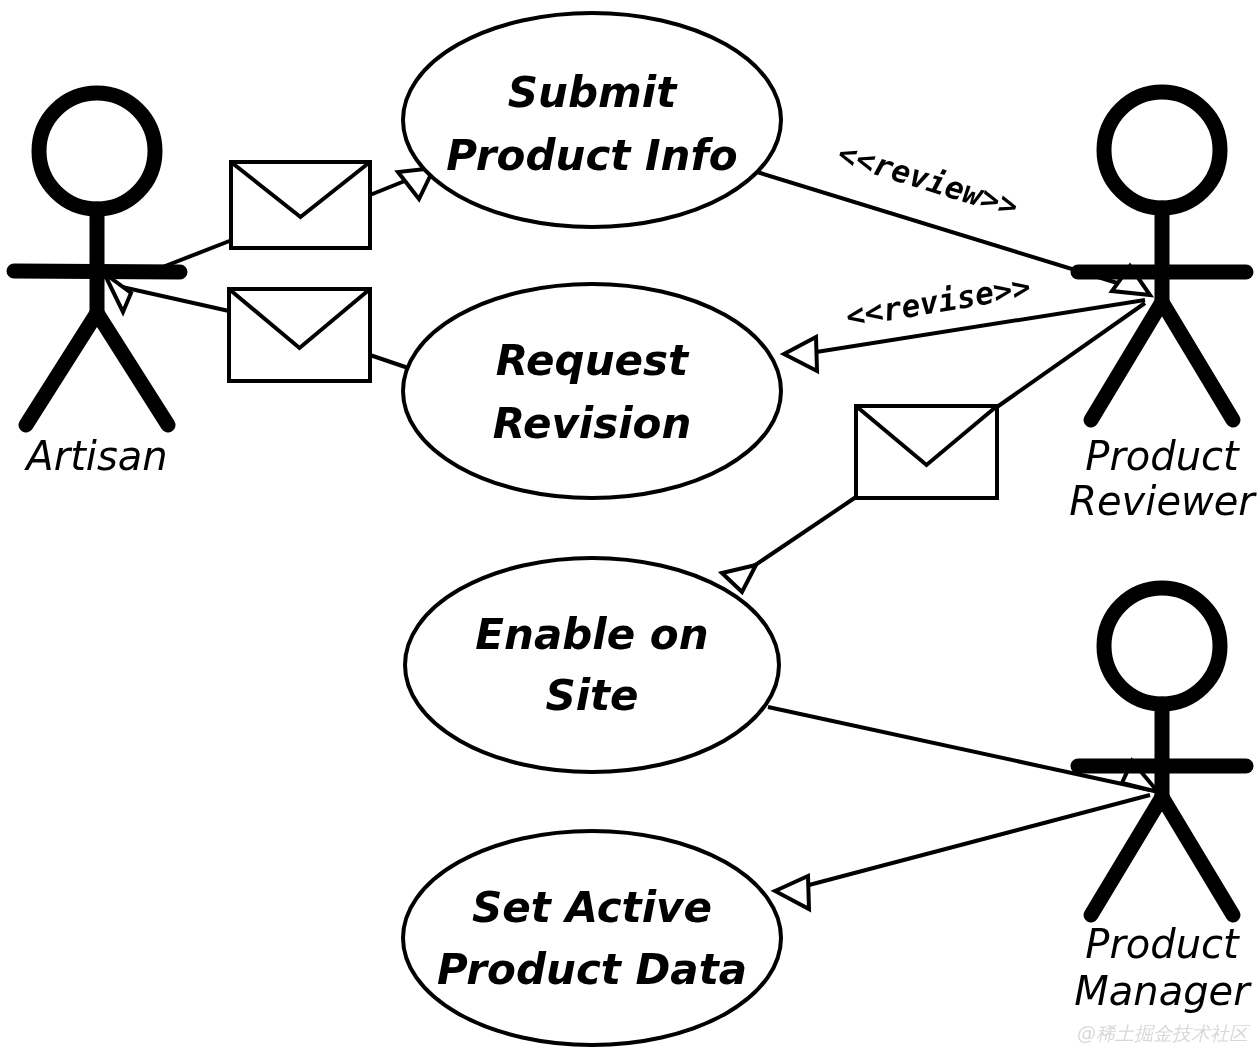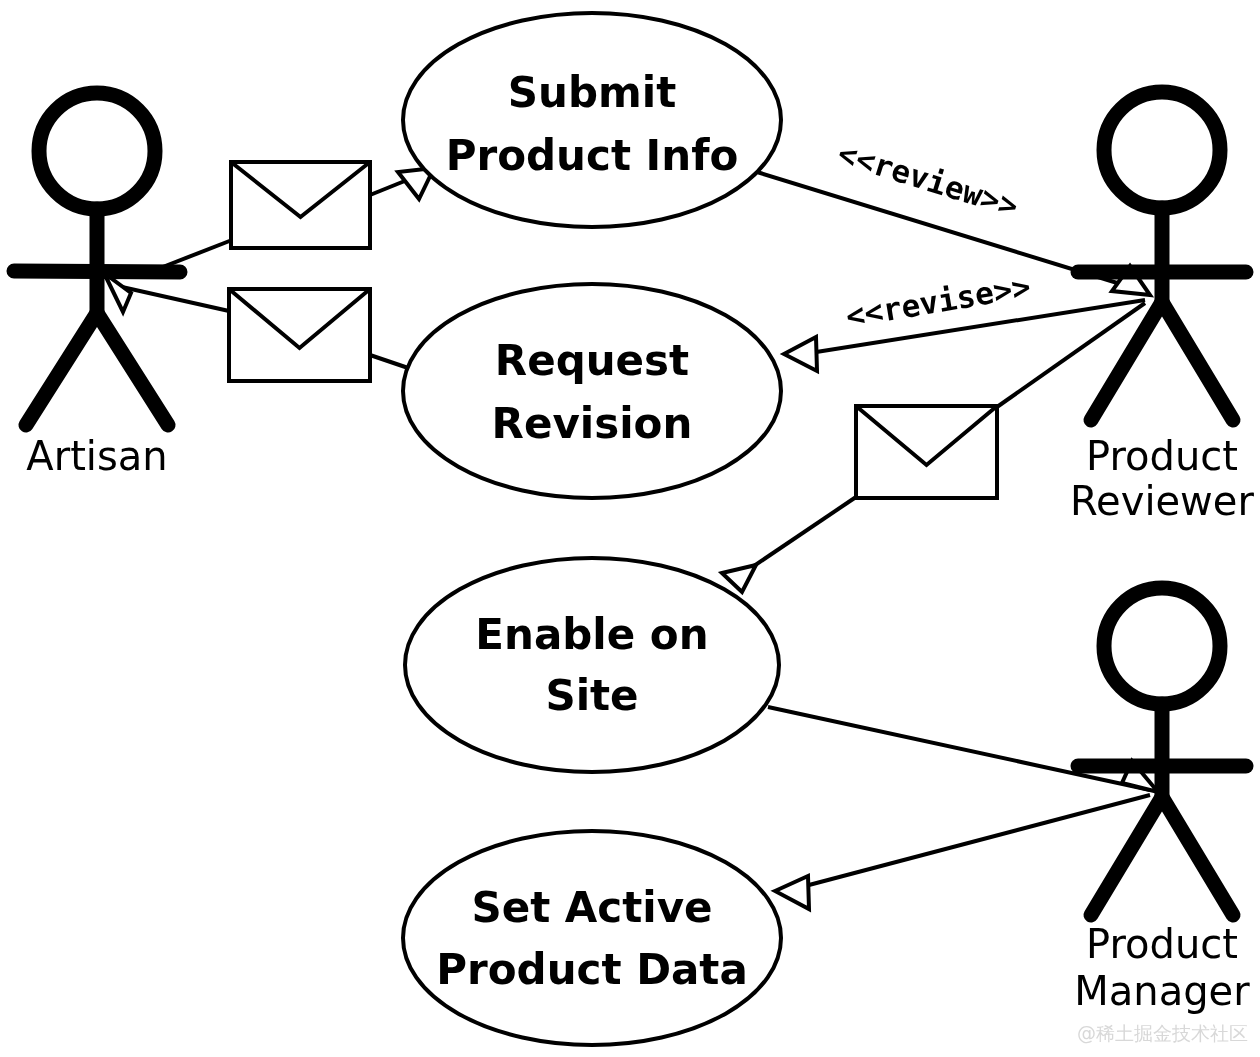--- a/index.html
+++ b/index.html
@@ -11,20 +11,21 @@
     width: 1260px;
     height: 1057px;
     font-family: "DejaVu Sans", sans-serif;
     overflow: hidden;
     position: relative;
   }
   #diagram-root {
     position: relative;
     width: 1260px;
     height: 1055px;
+    font-style: italic;
   }
   svg#usecase-svg {
     display: block;
     width: 1260px;
     height: 1057px;
   }
   .ellipse-shape {
     fill: #ffffff;
     stroke: #000000;
     stroke-width: 4;

